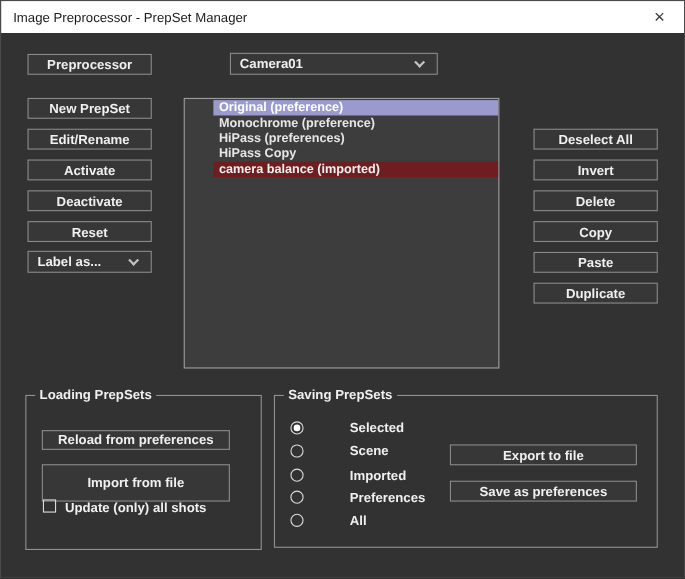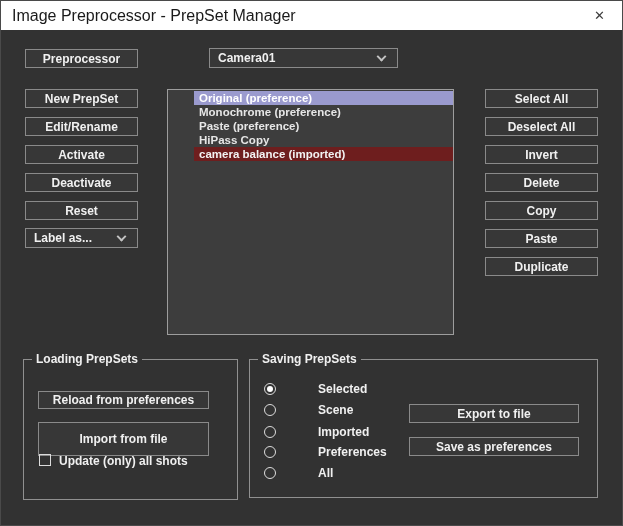--- a/index.html
+++ b/index.html
@@ -15,21 +15,21 @@
   }
 
   
   .titlebar {
     position: absolute; left: 0; top: 0; width: 100%; height: 29px;
     background: #ffffff;
     display: flex; align-items: center;
   }
   .titlebar-text {
     padding-left: 11px;
-    font-size: 16px; color: #1a1a1a;
+    font-size: 12px; color: #1a1a1a;
     white-space: nowrap;
   }
   .close-btn {
     position: absolute; right: 0; top: 0; width: 45px; height: 29px;
     display: flex; align-items: center; justify-content: center;
     font-size: 13px; color: #3c3c3c; cursor: default;
   }
 
   .client { position: absolute; left: 0; top: 29px; width: 623px; height: 497px; }
 
@@ -160,26 +160,25 @@
     <div class="btn w113" style="left:24px; top:143px;">Deactivate</div>
     <div class="btn w113" style="left:24px; top:171px;">Reset</div>
     <div class="combo" style="left:24px; top:198px; width:113px; height:20px;">
       <span>Label as...</span>
       <span class="chevron"></span>
     </div>
 
     <div class="listbox">
       <div class="prepset-item selected">Original (preference)</div>
       <div class="prepset-item normal">Monochrome (preference)</div>
-      <div class="prepset-item normal">Paste (preference)</div>
+      <div class="prepset-item normal">HiPass (preferences)</div>
       <div class="prepset-item normal">HiPass Copy</div>
       <div class="prepset-item imported">camera balance (imported)</div>
     </div>
 
-    <div class="btn w113" style="left:484px; top:59px;">Select All</div>
     <div class="btn w113" style="left:484px; top:87px;">Deselect All</div>
     <div class="btn w113" style="left:484px; top:115px;">Invert</div>
     <div class="btn w113" style="left:484px; top:143px;">Delete</div>
     <div class="btn w113" style="left:484px; top:171px;">Copy</div>
     <div class="btn w113" style="left:484px; top:199px;">Paste</div>
     <div class="btn w113" style="left:484px; top:227px;">Duplicate</div>
 
     <div class="groupbox" style="left:22px; top:329px; width:215px; height:141px;">
       <span class="groupbox-legend">Loading PrepSets</span>
       <div class="btn" style="left:14px; top:31px; width:171px; height:18px;">Reload from preferences</div>

